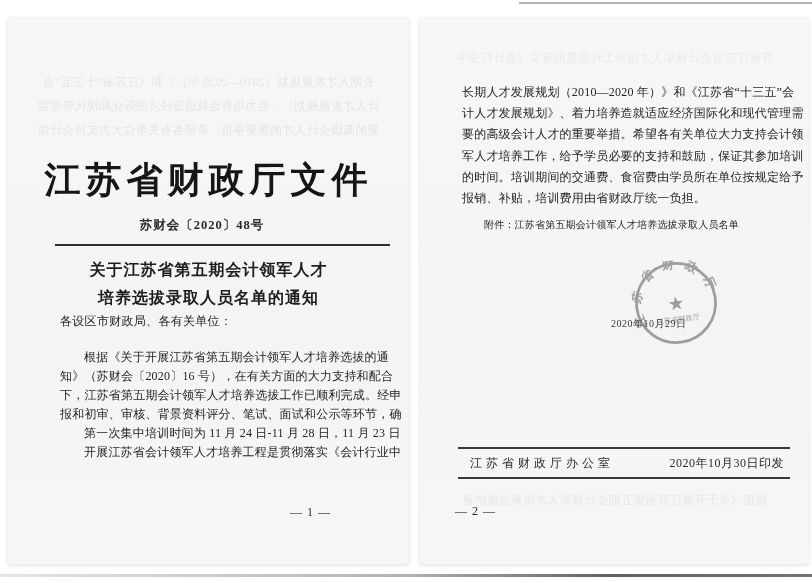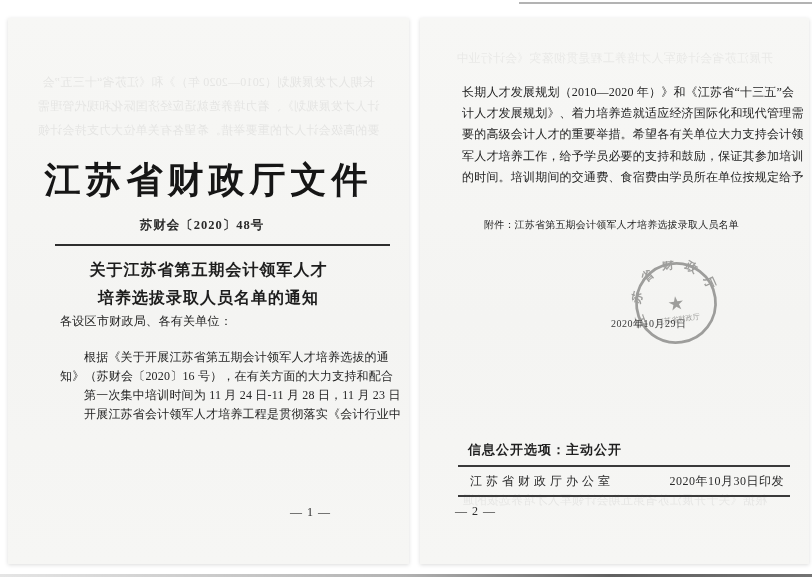--- a/index.html
+++ b/index.html
@@ -101,20 +101,22 @@
       <div>关于江苏省第五期会计领军人才</div>
       <div>培养选拔录取人员名单的通知</div>
     </div>
 
     <div class="salutation">各设区市财政局、各有关单位：</div>
 
     <div class="bodytext p1body">
       <div class="para">
           <div class="tl">根据《关于开展江苏省第五期会计领军人才培养选拔的通</div>
           <div class="tl">知》（苏财会〔2020〕16 号），在有关方面的大力支持和配合</div>
+          <div class="tl">下，江苏省第五期会计领军人才培养选拔工作已顺利完成。经申</div>
+          <div class="tl">报和初审、审核、背景资料评分、笔试、面试和公示等环节，确</div>
         </div>
       <div class="para">
           <div class="tl">第一次集中培训时间为 11 月 24 日-11 月 28 日，11 月 23 日</div>
         </div>
       <div class="para">
           <div class="tl">开展江苏省会计领军人才培养工程是贯彻落实《会计行业中</div>
         </div>
     </div>
 
     <div class="pagenum pn1">— 1 —</div>
@@ -125,20 +127,21 @@
         <div class="tl">开展江苏省会计领军人才培养工程是贯彻落实《会计行业中</div>
       </div>
 
     <div class="bodytext p2body">
       <div class="para noindent">
           <div class="tl">长期人才发展规划（2010—2020 年）》和《江苏省“十三五”会</div>
           <div class="tl">计人才发展规划》、着力培养造就适应经济国际化和现代管理需</div>
           <div class="tl">要的高级会计人才的重要举措。希望各有关单位大力支持会计领</div>
           <div class="tl">军人才培养工作，给予学员必要的支持和鼓励，保证其参加培训</div>
           <div class="tl">的时间。培训期间的交通费、食宿费由学员所在单位按规定给予</div>
+          <div class="tl">报销、补贴，培训费用由省财政厅统一负担。</div>
         </div>
     </div>
 
     <div class="attachment">附件：江苏省第五期会计领军人才培养选拔录取人员名单</div>
 
     <div class="seal">
       <svg width="86" height="86" viewBox="0 0 100 100">
         <circle cx="50" cy="50" r="46" fill="none" stroke="#8f8f8d" stroke-width="3.2"></circle>
         <defs>
           <path id="sealArc" d="M 16.5,74 A 41,41 0 1 1 83.5,74" fill="none"></path>
@@ -146,21 +149,20 @@
         <text font-size="14" fill="#8f8f8d" letter-spacing="11" font-weight="bold">
           <textPath href="#sealArc" startOffset="4">江苏省财政厅</textPath>
         </text>
         <text x="50" y="58" text-anchor="middle" font-size="22" fill="#8f8f8d">★</text>
         <text x="50" y="72" text-anchor="middle" font-size="8.5" fill="#8f8f8d">江苏省财政厅</text>
       </svg>
     </div>
     <div class="seal-date">2020年10月29日</div>
 
     <div class="infobox">
-      <div class="info-label">信息公开选项：主动公开</div>
       <div class="info-rule r1"></div>
       <div class="info-row">
         <span class="office">江苏省财政厅办公室</span>
         <span class="printdate">2020年10月30日印发</span>
       </div>
       <div class="info-rule r2"></div>
     </div>
 
     <div class="bleed bleed-p2-bottom">
         <div class="tl">根据《关于开展江苏省第五期会计领军人才培养选拔的通</div>

